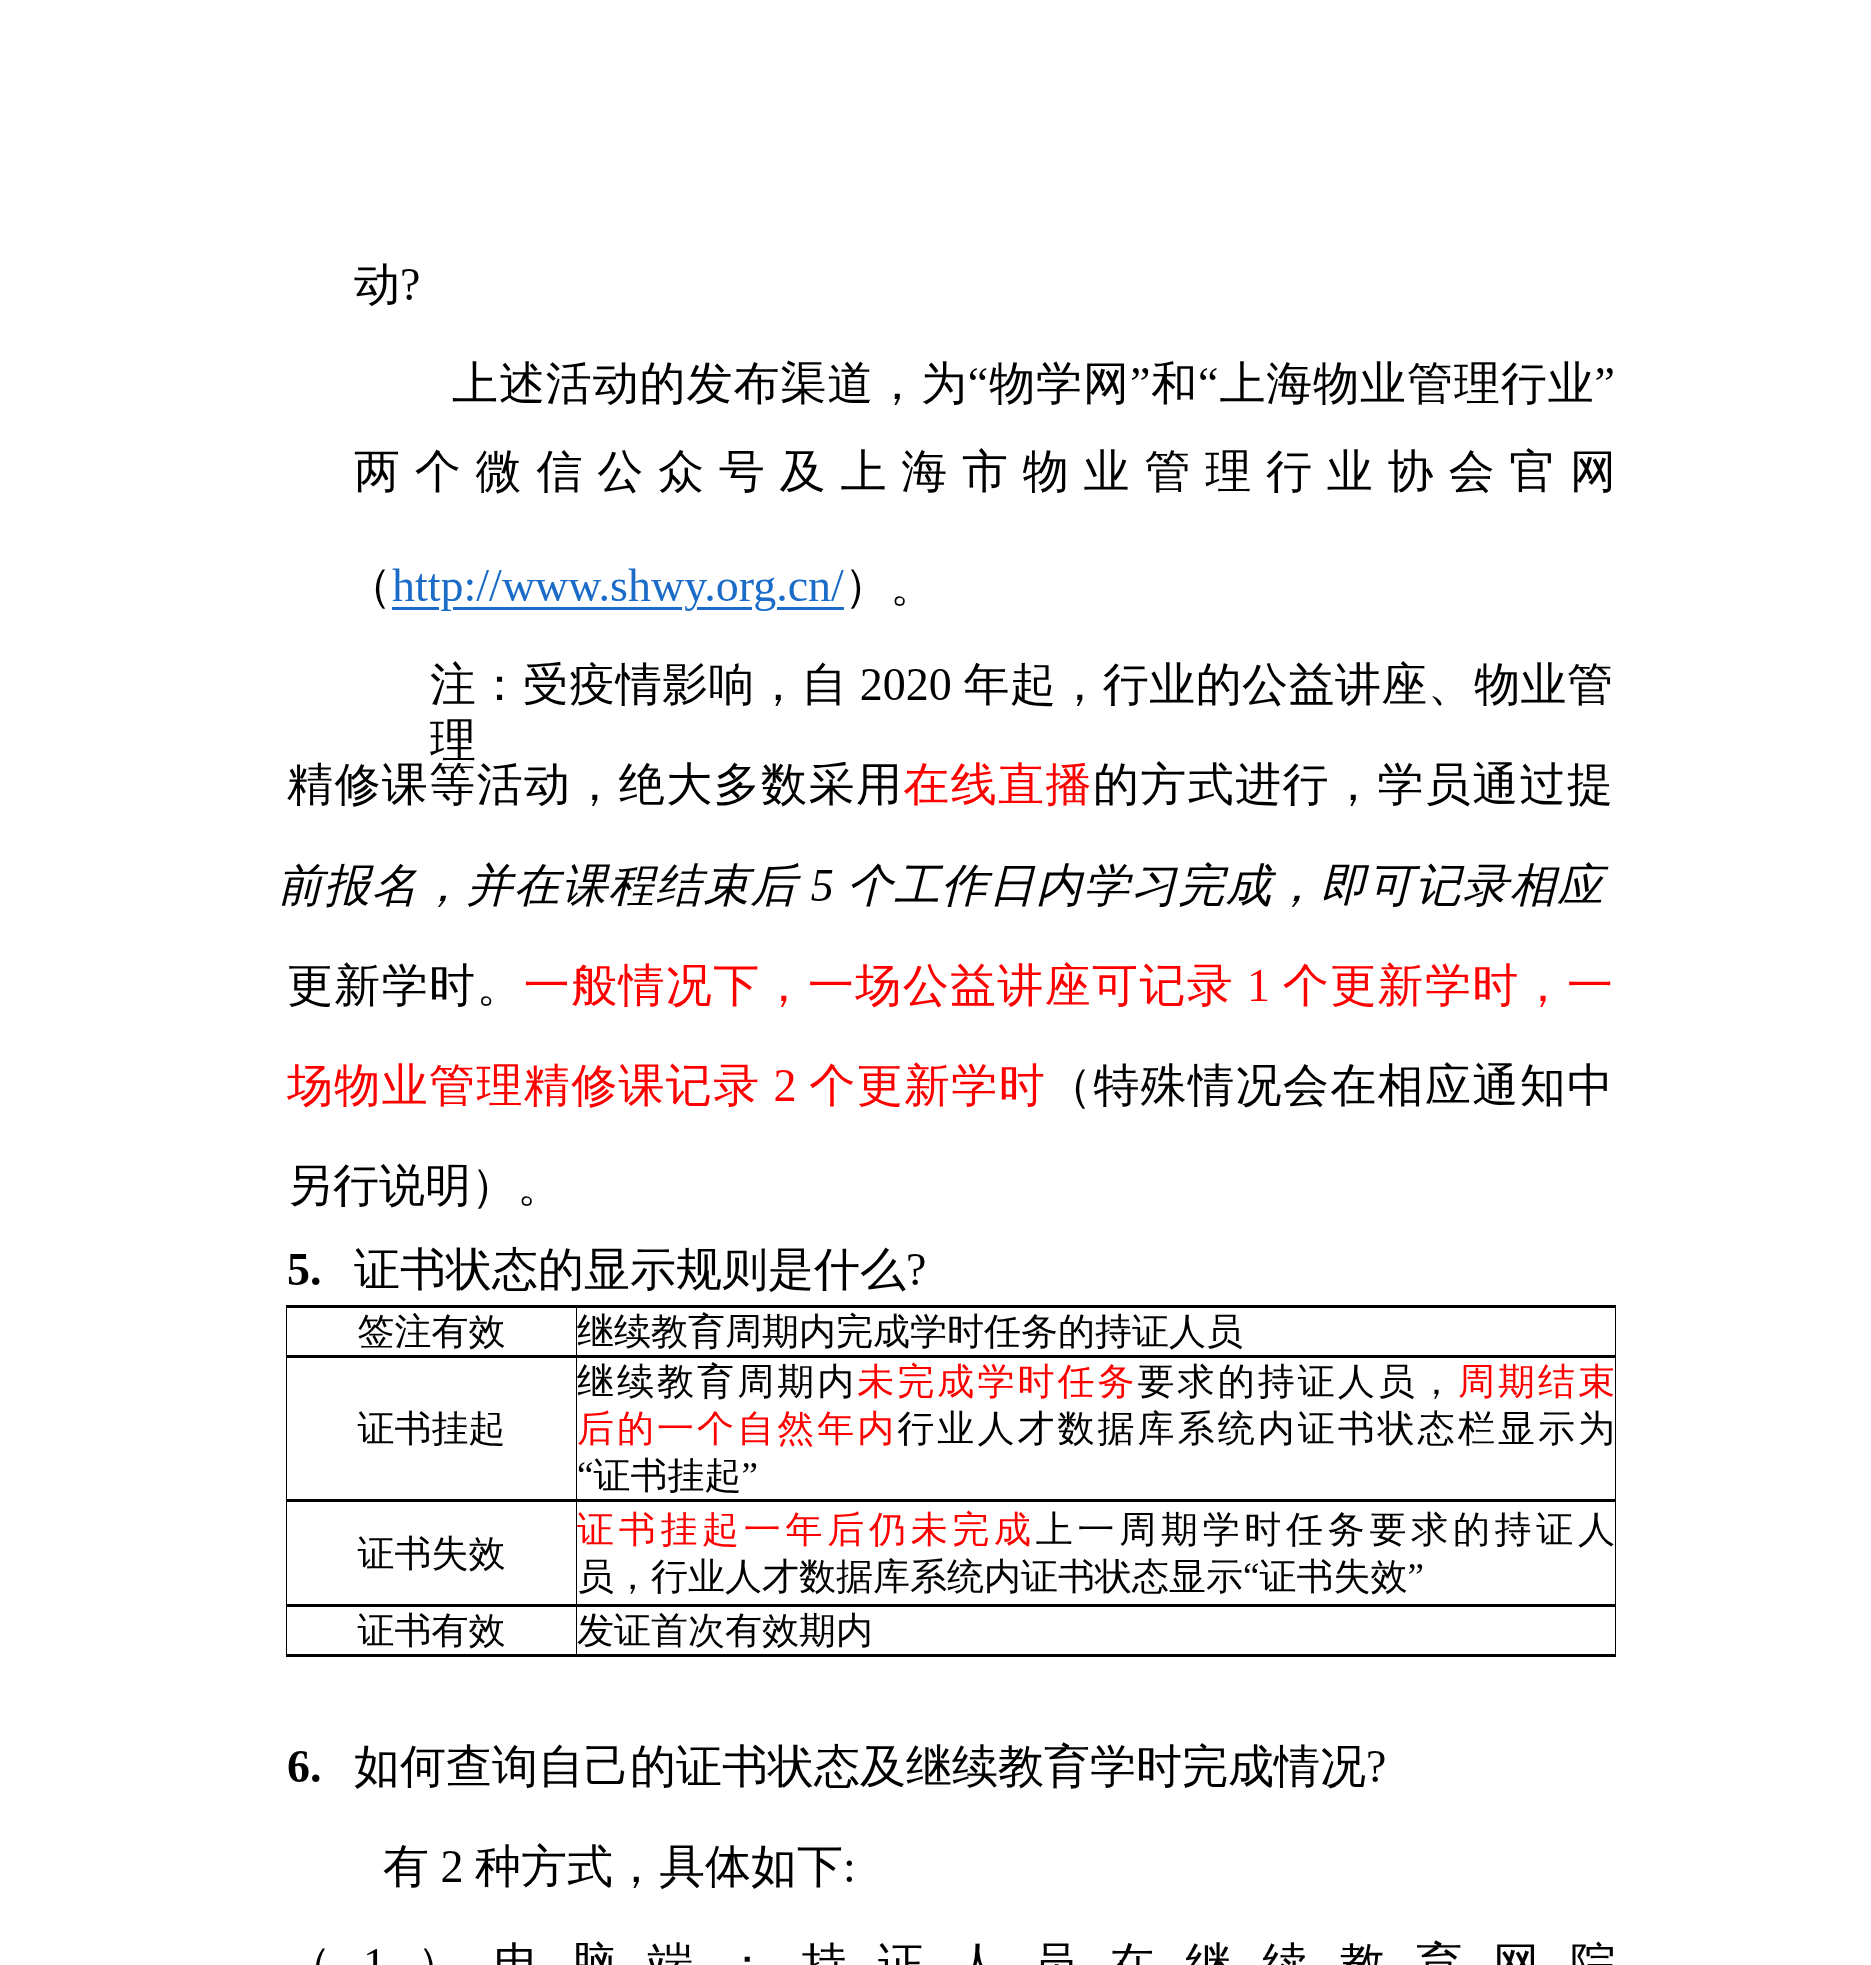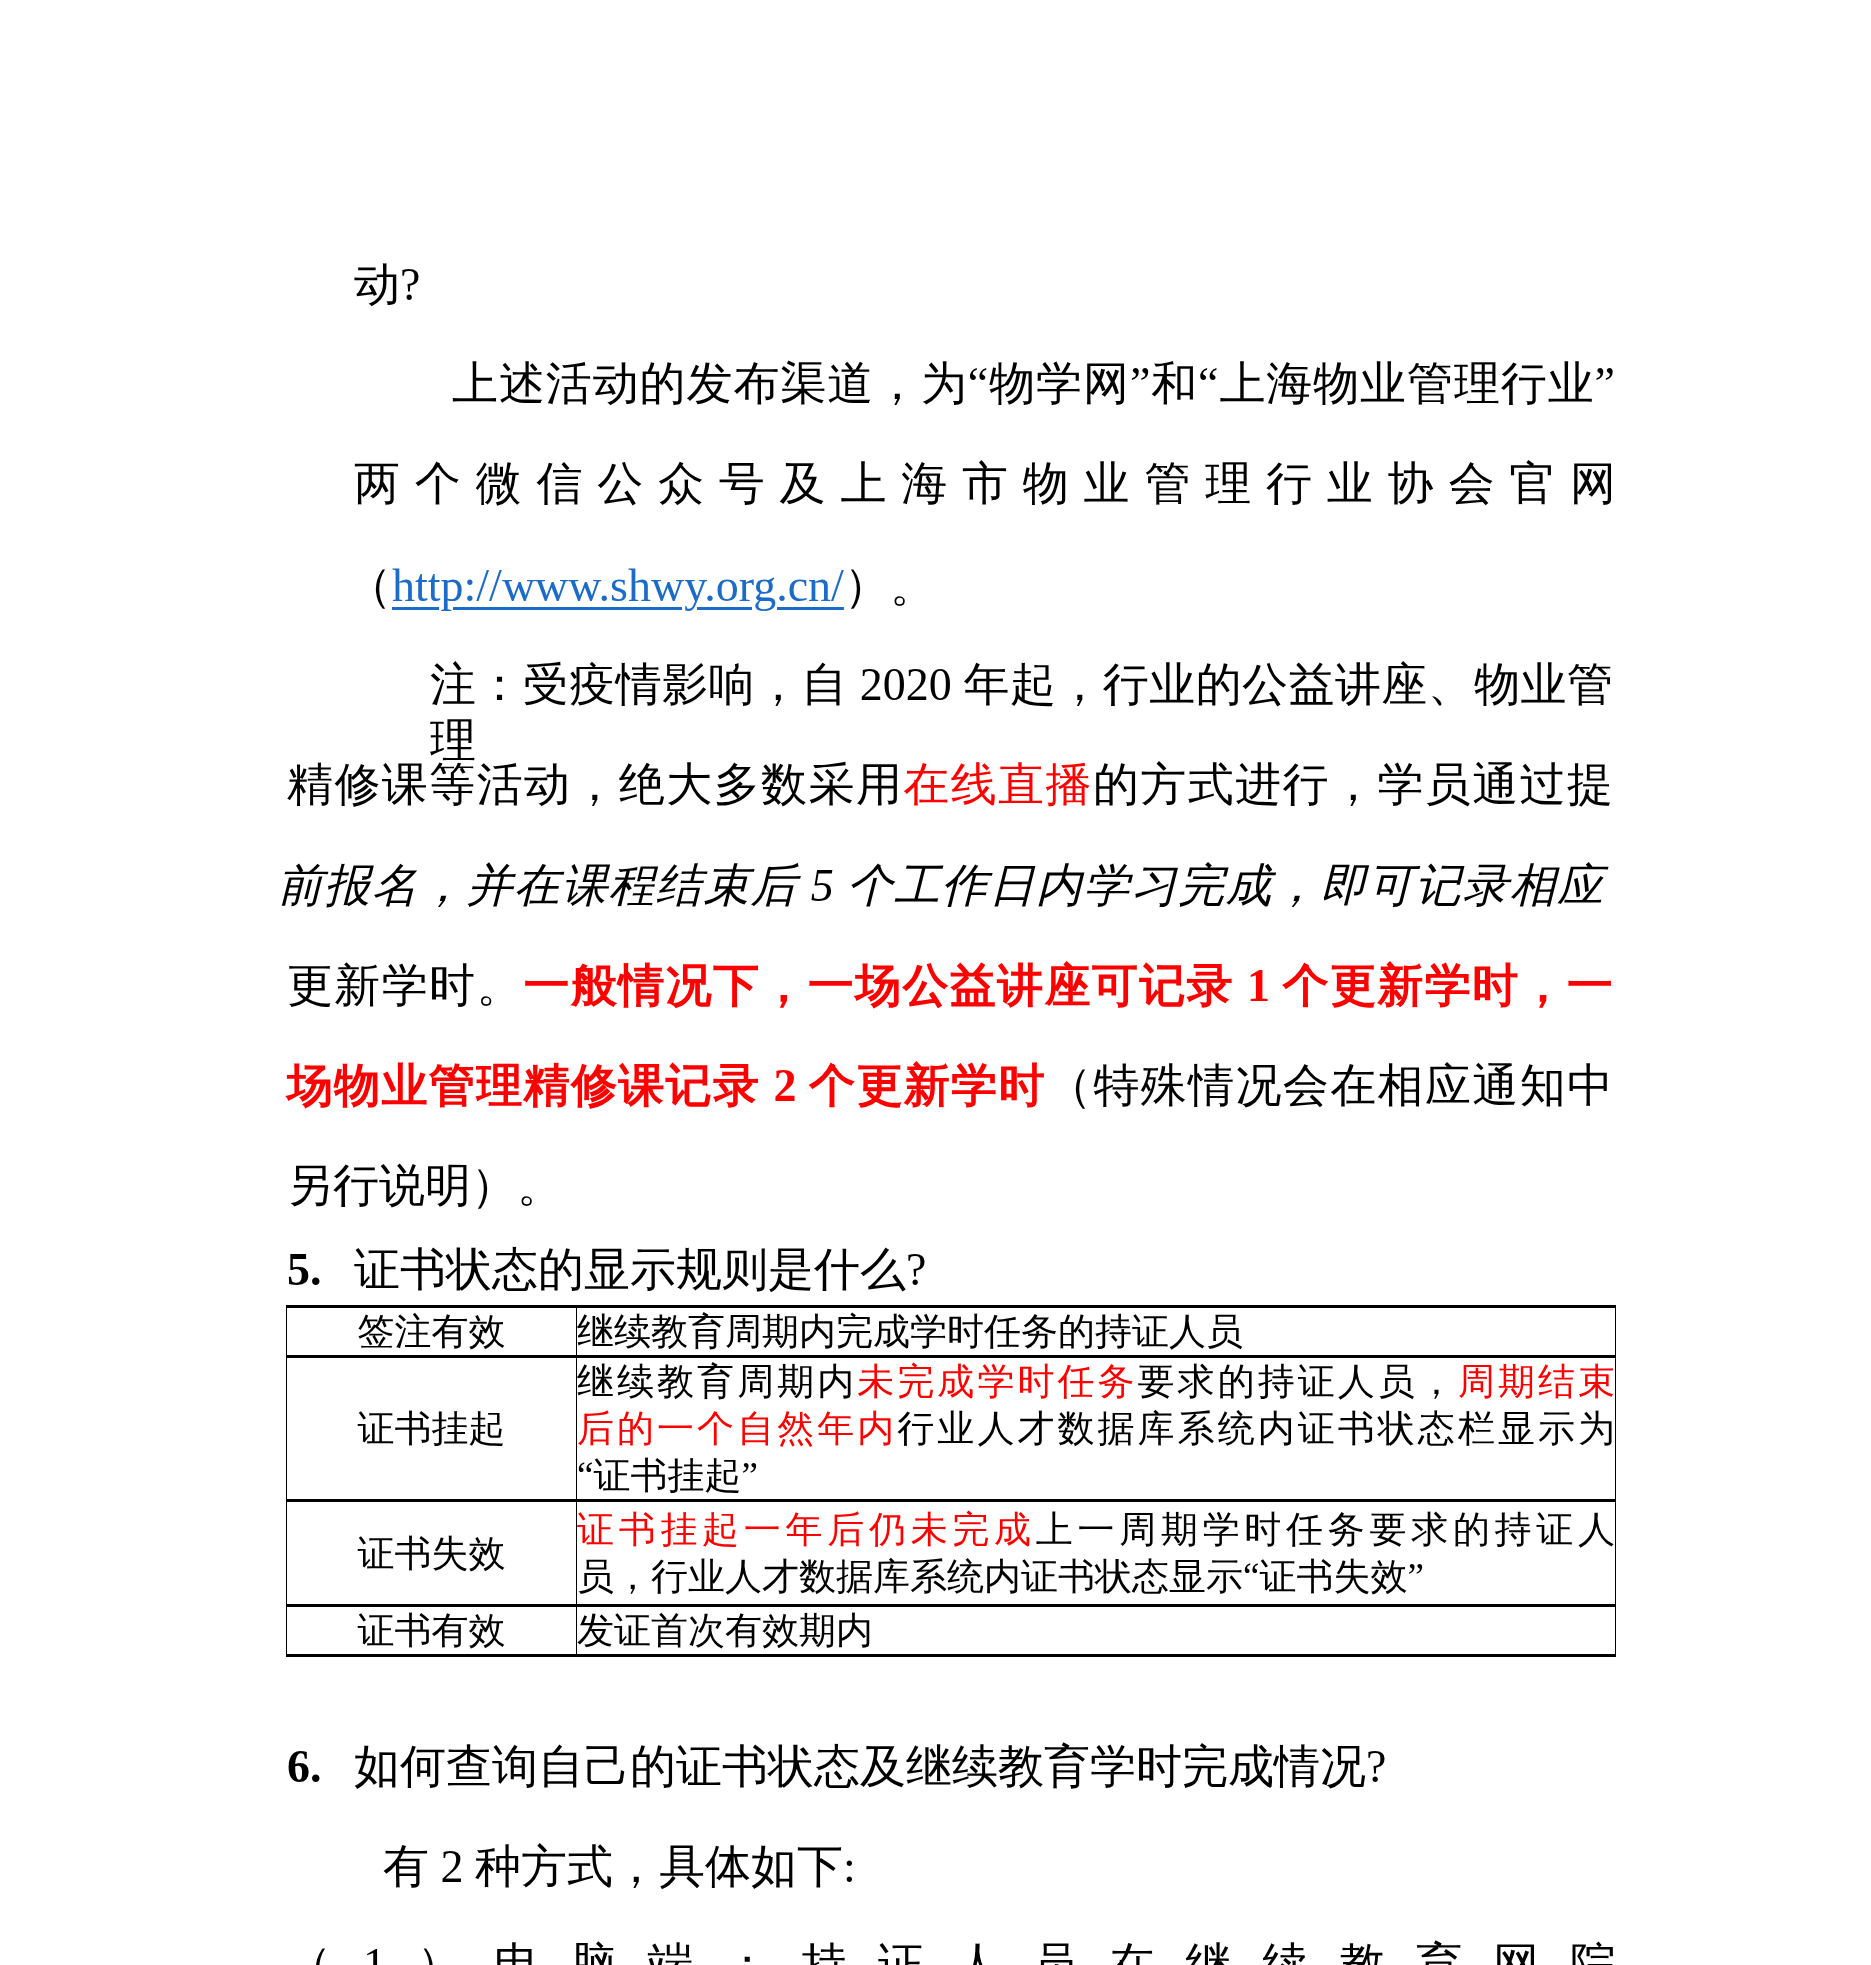--- a/index.html
+++ b/index.html
@@ -16,21 +16,21 @@
     font-size:46px;
     line-height:1.22;
     white-space:nowrap;
   }
   .just{
     white-space:normal;
     text-align:justify;
     text-align-last:justify;
   }
   .red{color:var(--red,#FF0000);}
-  .redbold{color:var(--red,#FF0000);font-weight:bold;}
+  .redbold{color:var(--red,#FF0000);font-weight:normal;}
   .qnum{display:inline-block;width:67px;font-weight:bold;}
   a.doclink{
     color:var(--link,#1B6CC8);
     text-decoration:underline;
     text-decoration-thickness:2.8px;
     text-underline-offset:5.5px;
   }
   table.rules{
     position:absolute;
     left:286px;top:1305px;
@@ -57,21 +57,21 @@
   th.hrule{text-align:center;}
 </style>
 </head>
 <body>
 
 <div class="page">
 
   <div class="line" style="left:354px;top:257px;">动?</div>
 
   <div class="line just" style="left:452px;top:356px;width:1163px;">上述活动的发布渠道，为“物学网”和“上海物业管理行业”</div>
-  <div class="line just" style="left:354px;top:456px;width:1262px;">两个微信公众号及上海市物业管理行业协会官网</div>
+  <div class="line just" style="left:354px;top:444px;width:1262px;">两个微信公众号及上海市物业管理行业协会官网</div>
   <div class="line" style="left:346px;top:558px;">
     <span>（</span><a href="#" class="doclink">http://www.shwy.org.cn/</a><span>）。</span>
   </div>
 
   <div class="line just" style="left:430px;top:657px;width:1183px;">注：受疫情影响，自 2020 年起，行业的公益讲座、物业管理</div>
   <div class="line just" style="left:287px;top:757px;width:1326px;">
     <span>精修课等活动，绝大多数采用</span><span class="red">在线直播</span><span>的方式进行，学员通过提</span>
   </div>
   <div class="line just" style="left:277px;top:858px;width:1326px;font-style:italic;">前报名，并在课程结束后 5 个工作日内学习完成，即可记录相应</div>
   <div class="line just" style="left:287px;top:958px;width:1326px;">

